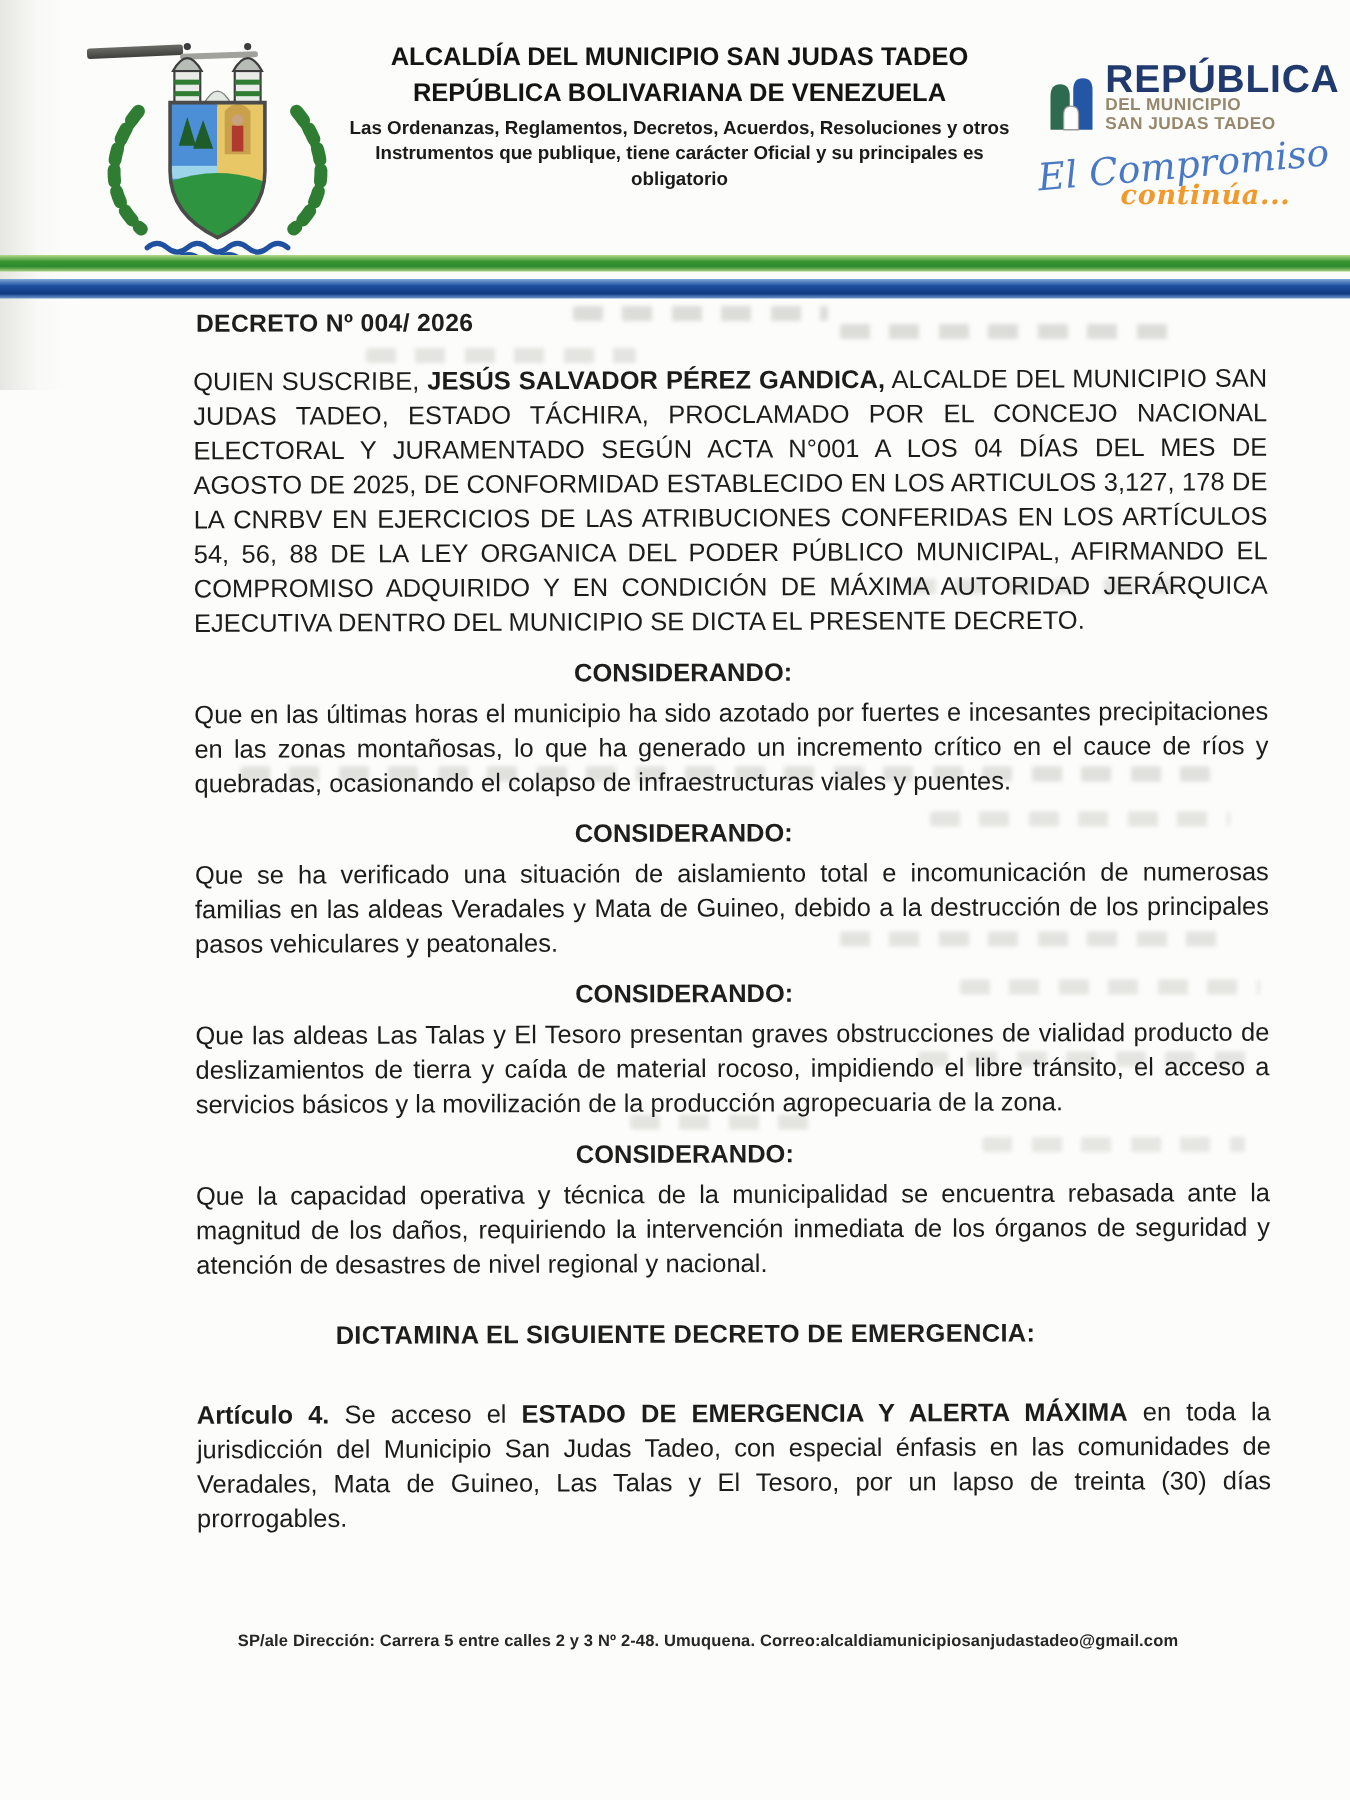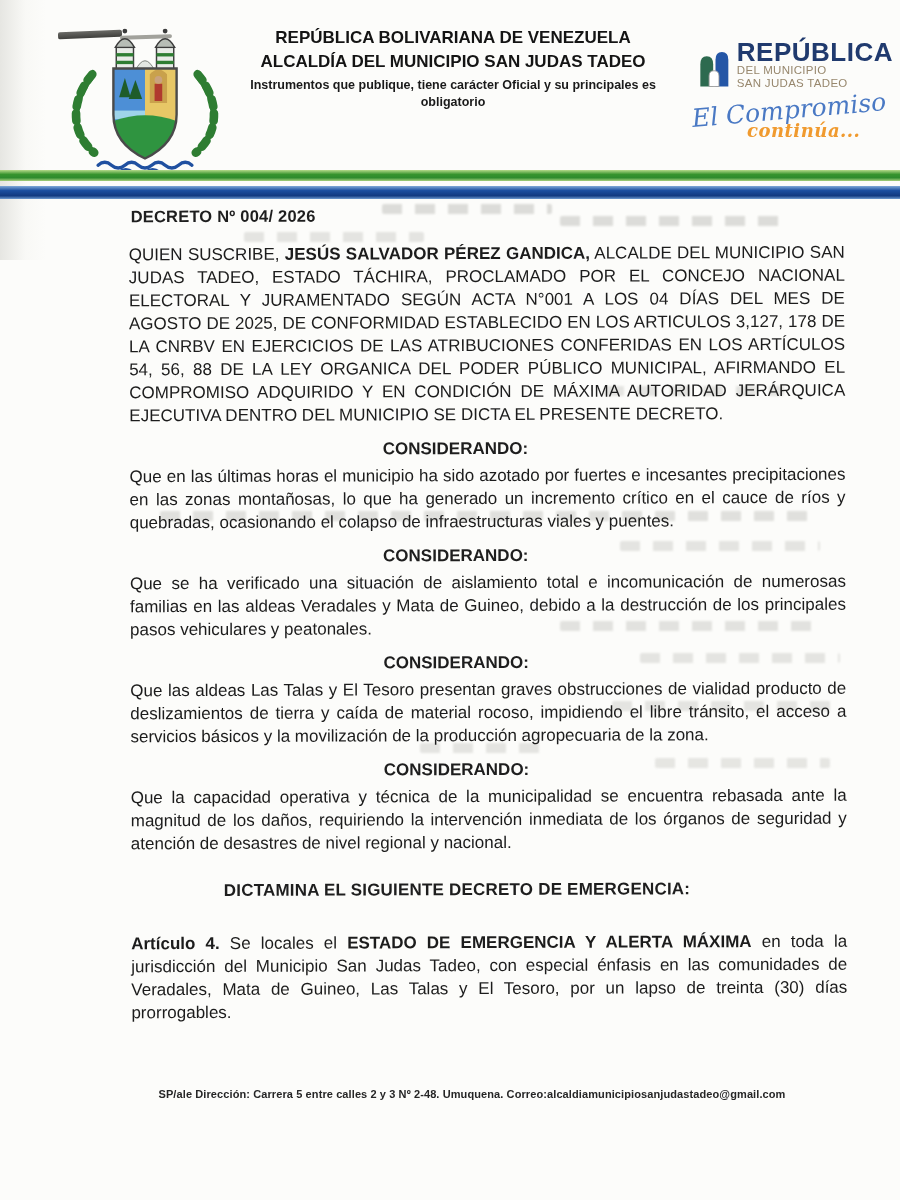--- a/index.html
+++ b/index.html
@@ -19,21 +19,21 @@
   
   .crest{position:absolute;left:54px;top:24px;}
   .header-center{position:absolute;left:218px;top:26px;width:470px;text-align:center;}
   .h-title{font-weight:bold;font-size:17px;line-height:24px;color:#141414;}
   .h-notice{font-weight:bold;font-size:12.5px;line-height:17px;color:#1a1a1a;margin-top:3px;}
 
   .logo-block{position:absolute;left:698px;top:38px;width:195px;}
   .logo-top{display:flex;align-items:flex-start;}
   .logo-text{margin-left:5px;padding-top:2px;}
   .logo-title{font-weight:bold;font-size:26px;line-height:24px;color:#203a6e;letter-spacing:.5px;}
-  .logo-sub{font-weight:normal;font-size:11.5px;line-height:13px;color:#97876d;letter-spacing:.3px;}
+  .logo-sub{font-weight:bold;font-size:11.5px;line-height:13px;color:#97876d;letter-spacing:.3px;}
   .script1{font-family:"DejaVu Serif",serif;font-style:italic;font-size:25px;color:#4a79c4;
     transform:rotate(-5deg);transform-origin:left;margin:4px 0 0 -6px;white-space:nowrap;}
   .script2{font-family:"DejaVu Serif",serif;font-style:italic;font-weight:bold;font-size:18px;
     color:#f09a2e;margin:-13px 0 0 49px;letter-spacing:.5px;}
 
   .stripe-green{position:absolute;left:0;top:170px;width:900px;height:11px;
     background:linear-gradient(#b5d98a,#37942e 40%,#2e8b2e 70%,#a8d07e);}
   .stripe-blue{position:absolute;left:0;top:186px;width:900px;height:13px;
     background:linear-gradient(#7fa8d8,#1c4fa0 35%,#123a80 75%,#6f9bd0);}
 
@@ -108,23 +108,24 @@
       <rect x="62" y="90" width="33" height="9" fill="#9ed4ea"></rect>
       <path d="M62,101 Q95,89 128,101 V140 H62 Z" fill="#2f9440"></path>
     </g>
     <path d="M62,46 H128 V94 Q128,124 95,140 Q62,124 62,94 Z" fill="none" stroke="#4a4a4a" stroke-width="2.5"></path>
 
     <path d="M46,147 q7,-6 14,0 t14,0 t14,0 t14,0 t14,0 t14,0 t14,0" stroke="#2050a0" stroke-width="3.5" fill="none" stroke-linecap="round"></path>
     <path d="M68,154 q7,-5 14,0 t14,0 t14,0 t14,0" stroke="#2050a0" stroke-width="3" fill="none" stroke-linecap="round"></path>
   </svg>
 
   <div class="header-center">
+    <div class="h-title">ALCALDÍA DEL MUNICIPIO SAN JUDAS TADEO</div>
     <div class="h-title">REPÚBLICA BOLIVARIANA DE VENEZUELA</div>
-    <div class="h-title">ALCALDÍA DEL MUNICIPIO SAN JUDAS TADEO</div>
     <div class="h-notice">
+      <div>Las Ordenanzas, Reglamentos, Decretos, Acuerdos, Resoluciones y otros</div>
       <div>Instrumentos que publique, tiene carácter Oficial y su principales es obligatorio</div>
     </div>
   </div>
 
   <div class="logo-block">
     <div class="logo-top">
       <svg width="56" height="62" viewBox="0 0 58 64">
         <path d="M4,62 V24 Q4,10 15,10 Q26,10 26,24 V62 Z" fill="#2d6a4f"></path>
         <path d="M30,62 V16 Q30,3 41,3 Q52,3 52,16 V62 Z" fill="#2456a6"></path>
         <path d="M19,62 V44 Q19,35 27.5,35 Q36,35 36,44 V62 Z" fill="#ffffff" stroke="#9a9a9a" stroke-width="1.5"></path>
@@ -162,18 +163,18 @@
       <p class="body-text">Que las aldeas Las Talas y El Tesoro presentan graves obstrucciones de vialidad producto de deslizamientos de tierra y caída de material rocoso, impidiendo el libre tránsito, el acceso a servicios básicos y la movilización de la producción agropecuaria de la zona.</p>
     </div>
 
     <div>
       <div class="considerando-heading">CONSIDERANDO:</div>
       <p class="body-text">Que la capacidad operativa y técnica de la municipalidad se encuentra rebasada ante la magnitud de los daños, requiriendo la intervención inmediata de los órganos de seguridad y atención de desastres de nivel regional y nacional.</p>
     </div>
 
     <div class="dictamina">DICTAMINA EL SIGUIENTE DECRETO DE EMERGENCIA:</div>
 
-    <p class="body-text articulo"><span class="b">Artículo 4.</span><span> Se locales el </span><span class="b">ESTADO DE EMERGENCIA Y ALERTA MÁXIMA</span><span> en toda la jurisdicción del Municipio San Judas Tadeo, con especial énfasis en las comunidades de Veradales, Mata de Guineo, Las Talas y El Tesoro, por un lapso de treinta (30) días prorrogables.</span></p>
+    <p class="body-text articulo"><span class="b">Artículo 4.</span><span> Se acceso el </span><span class="b">ESTADO DE EMERGENCIA Y ALERTA MÁXIMA</span><span> en toda la jurisdicción del Municipio San Judas Tadeo, con especial énfasis en las comunidades de Veradales, Mata de Guineo, Las Talas y El Tesoro, por un lapso de treinta (30) días prorrogables.</span></p>
   </div>
 
   <div class="footer">SP/ale Dirección: Carrera 5 entre calles 2 y 3 Nº 2-48. Umuquena. Correo:alcaldiamunicipiosanjudastadeo@gmail.com</div>
 
 </div>
 
 </body></html>

